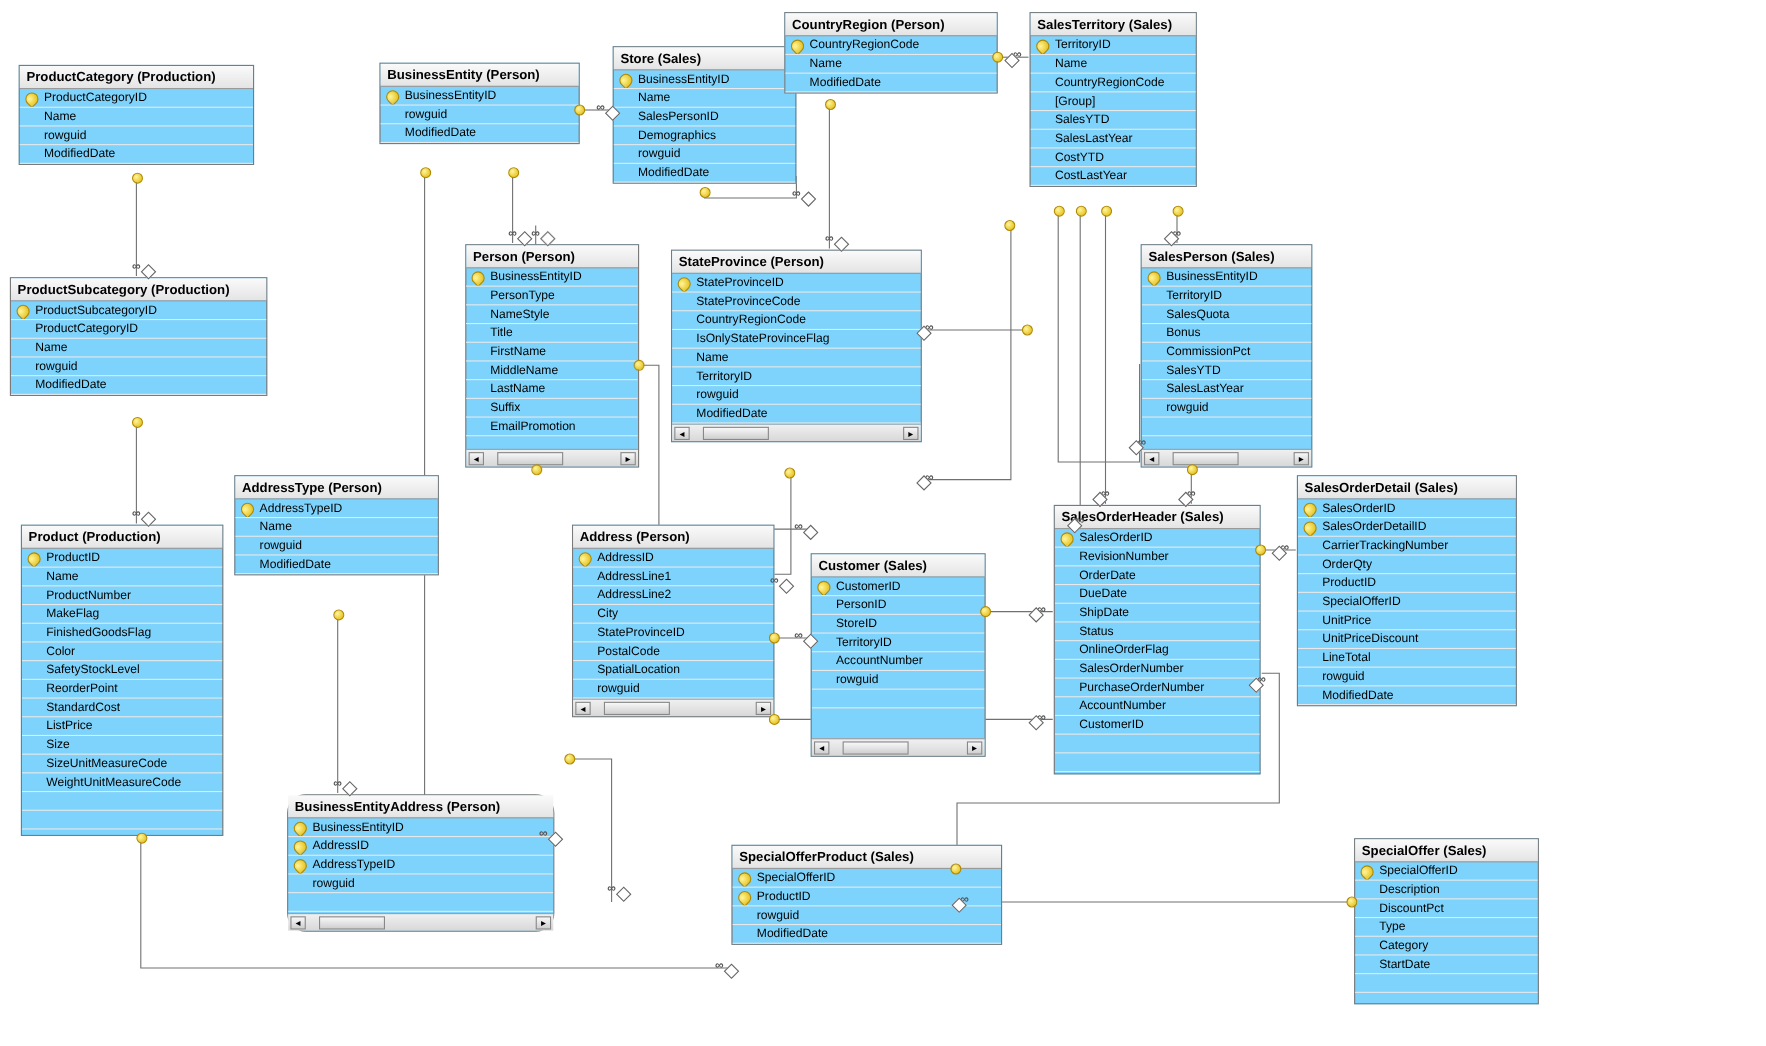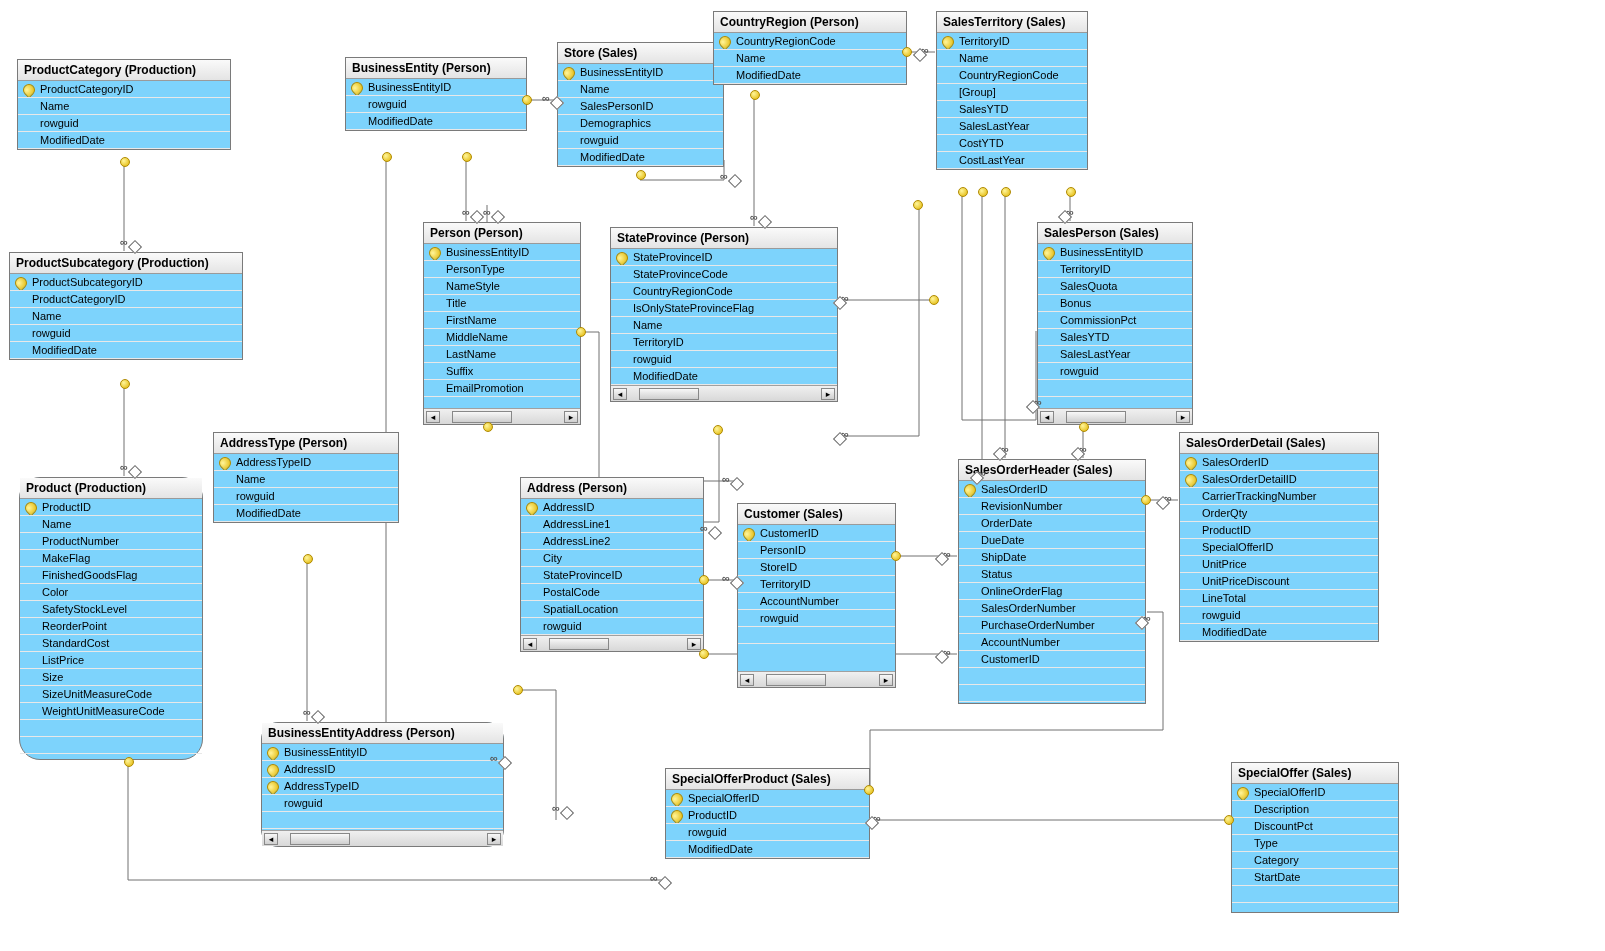--- a/index.html
+++ b/index.html
@@ -156,21 +156,21 @@
 <div class="table-box" style="left: 9px; top: 252px; width: 234px;">
     <div class="title-bar">ProductSubcategory (Production)</div>
     <div class="table-body">
       <div class="row pk">ProductSubcategoryID</div>
       <div class="row">ProductCategoryID</div>
       <div class="row">Name</div>
       <div class="row">rowguid</div>
       <div class="row">ModifiedDate</div>
     </div>
   </div>
-<div class="table-box" style="left: 19px; top: 477px; width: 184px; border-radius: 21px;">
+<div class="table-box" style="left: 19px; top: 477px; width: 184px;">
     <div class="title-bar">Product (Production)</div>
     <div class="table-body scroll-y" style="height: 260px;">
       <div class="row pk">ProductID</div>
       <div class="row">Name</div>
       <div class="row">ProductNumber</div>
       <div class="row">MakeFlag</div>
       <div class="row">FinishedGoodsFlag</div>
       <div class="row">Color</div>
       <div class="row">SafetyStockLevel</div>
       <div class="row">ReorderPoint</div>
@@ -381,21 +381,21 @@
       <div class="row">&nbsp;</div>
     </div>
     <div class="h-scroll">
       <div class="arrow">◂</div>
       <div class="track">
         <div class="thumb" style="left:10px"></div>
       </div>
       <div class="arrow">▸</div>
     </div>
   </div>
-<div class="table-box" style="left: 665px; top: 768px; width: 205px;">
+<div class="table-box" style="left: 665px; top: 768px; width: 246px;">
     <div class="title-bar">SpecialOfferProduct (Sales)</div>
     <div class="table-body">
       <div class="row pk">SpecialOfferID</div>
       <div class="row pk">ProductID</div>
       <div class="row">rowguid</div>
       <div class="row">ModifiedDate</div>
     </div>
   </div>
 <div class="table-box" style="left: 1231px; top: 762px; width: 168px;">
     <div class="title-bar">SpecialOffer (Sales)</div>

